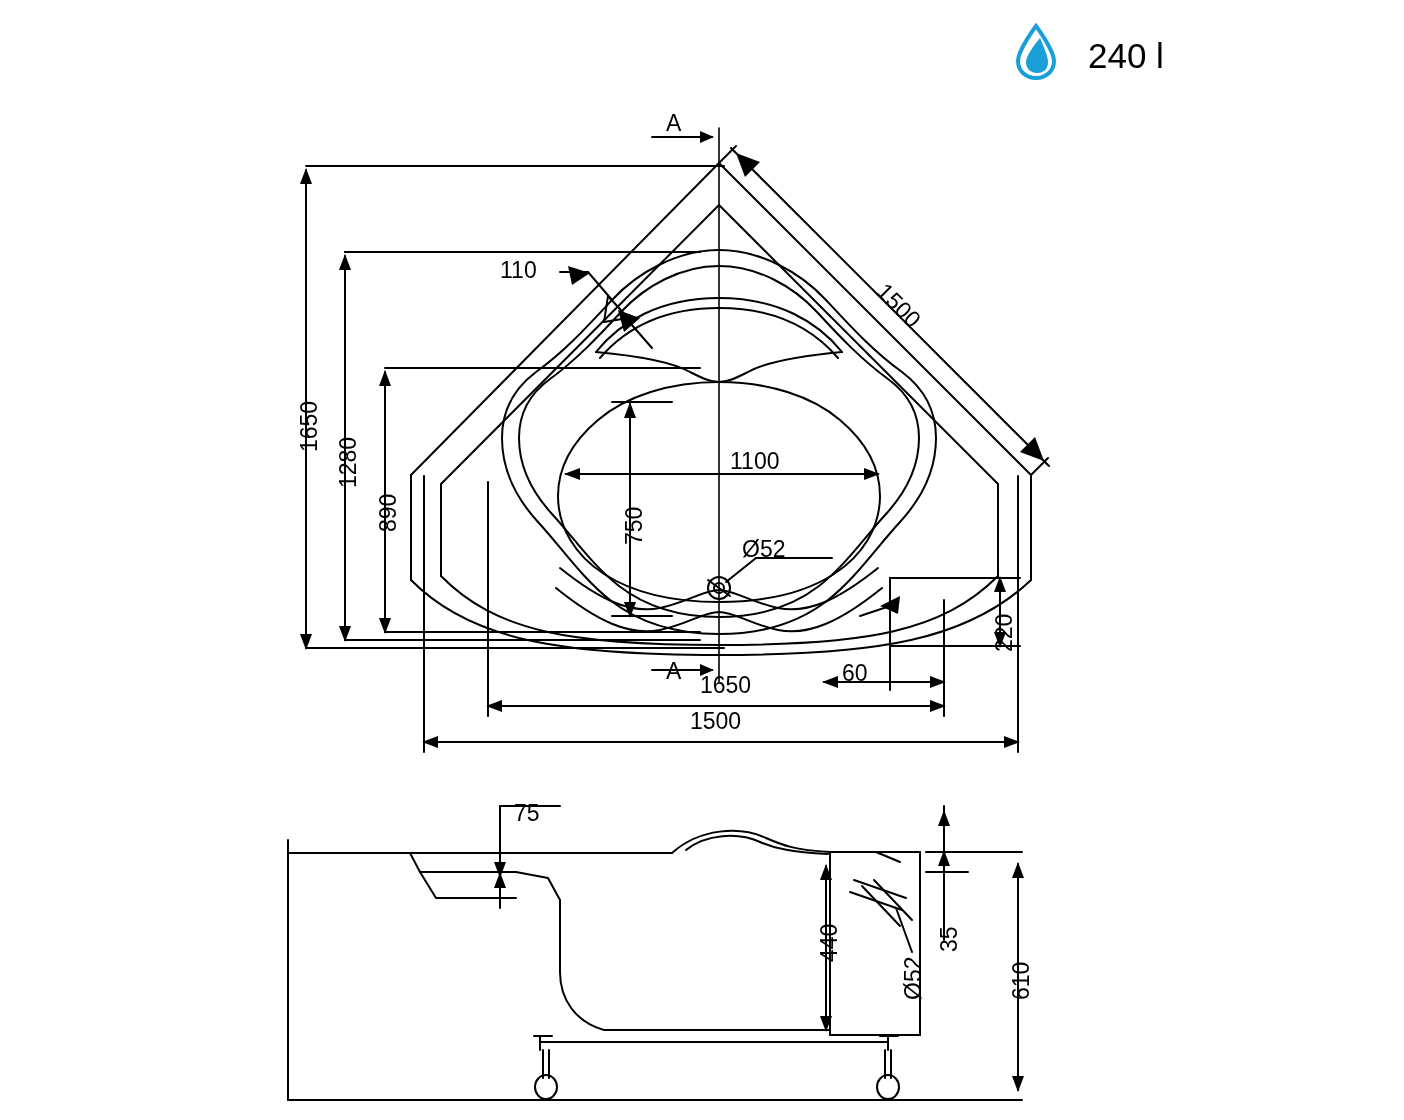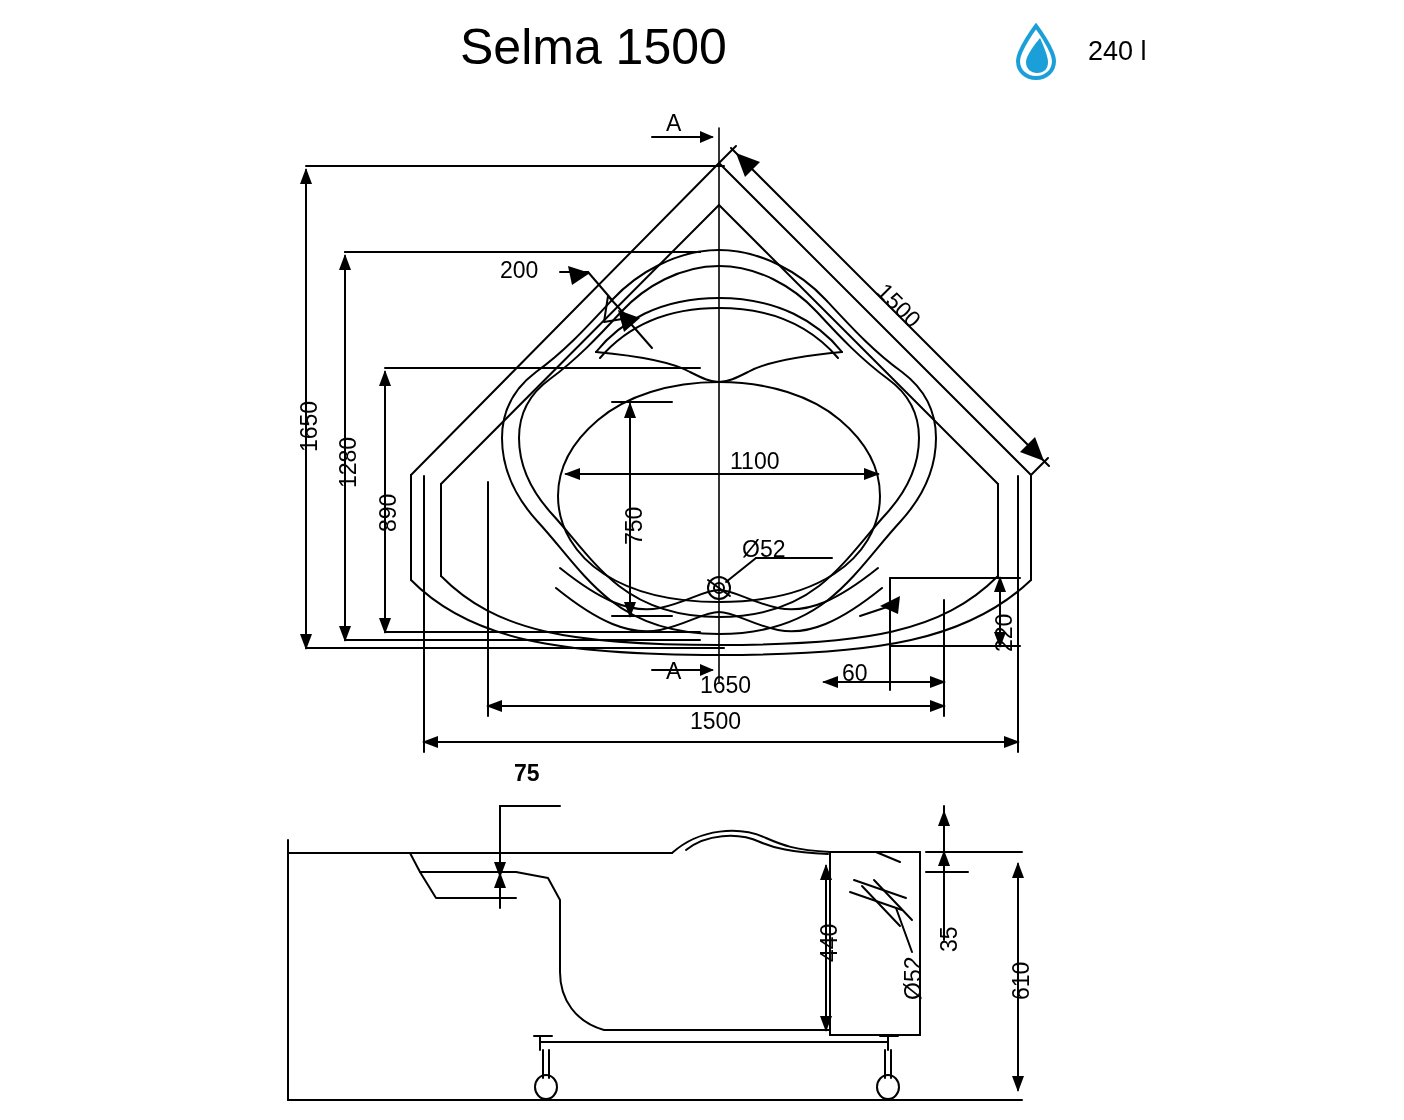--- a/index.html
+++ b/index.html
@@ -1,30 +1,29 @@
 <!DOCTYPE html>
 <html><head>
 <meta charset="utf-8">
 <style>
   html,body{margin:0;padding:0;background:#ffffff;}
   body{width:1404px;height:1120px;position:relative;font-family:"Liberation Sans",sans-serif;color:#000;overflow:hidden;}
   #stage{position:absolute;left:0;top:0;width:1404px;height:1120px;}
   .title{position:absolute;left:460px;top:18px;font-size:50px;letter-spacing:0px;font-weight:400;}
-  .vol{position:absolute;left:1088px;top:36px;font-size:27px;}
+  .vol{position:absolute;left:1088px;top:36px;font-size:35px;}
   .drop{position:absolute;left:1010px;top:22px;width:52px;height:60px;}
   svg{position:absolute;left:0;top:0;}
   .lbl{position:absolute;font-size:23px;font-family:"Liberation Sans",sans-serif;color:#000;white-space:nowrap;}
   .vert{transform:rotate(-90deg);transform-origin:left top;}
 </style>
 </head>
 <body>
 
 <div id="stage">
 
-  <div class="title">Selma 1500</div>
 
   <div class="drop">
     <svg width="52" height="60" viewBox="0 0 52 60">
       <path d="M26 4 C26 4 8 28 8 39 C8 49 16 56 26 56 C36 56 44 49 44 39 C44 28 26 4 26 4 Z" fill="none" stroke="#1b9fd8" stroke-width="4"></path>
       <path d="M30 16 C30 16 16 32 16 40 C16 47 21 51 27 51 C34 51 38 47 38 40 C38 33 30 16 30 16 Z" fill="#1b9fd8" stroke="none"></path>
     </svg>
   </div>
 
   <div class="vol">240 l</div>
 
@@ -206,36 +205,36 @@
 
       <path d="M896 908 L912 952"></path>
 
       <path d="M1018 864 L1018 1090"></path>
       <path d="M1012 878 L1018 862 L1024 878 Z" fill="#000" stroke="none"></path>
       <path d="M1012 1076 L1018 1092 L1024 1076 Z" fill="#000" stroke="none"></path>
 
     </g>
   </svg>
 
-  <div class="lbl" style="left:500px;top:257px;">200</div>
+  <div class="lbl" style="left:500px;top:257px;">110</div>
   <div class="lbl" style="left:890px;top:278px;transform:rotate(45deg);transform-origin:left top;">1500</div>
   <div class="lbl" style="left:730px;top:448px;">1100</div>
   <div class="lbl" style="left:742px;top:536px;">Ø52</div>
   <div class="lbl" style="left:842px;top:660px;">60</div>
   <div class="lbl" style="left:700px;top:672px;">1650</div>
   <div class="lbl" style="left:690px;top:708px;">1500</div>
 
   <div class="lbl vert" style="left:296px;top:452px;">1650</div>
   <div class="lbl vert" style="left:335px;top:488px;">1280</div>
   <div class="lbl vert" style="left:375px;top:532px;">890</div>
   <div class="lbl vert" style="left:621px;top:545px;">750</div>
   <div class="lbl vert" style="left:991px;top:652px;">220</div>
 
   <div class="lbl" style="left:666px;top:110px;">A</div>
   <div class="lbl" style="left:666px;top:658px;">A</div>
 
-  <div class="lbl" style="left:514px;top:760px;font-weight:bold;">75</div>
+  <div class="lbl" style="left:514px;top:800px;">75</div>
   <div class="lbl vert" style="left:816px;top:962px;">440</div>
   <div class="lbl vert" style="left:936px;top:952px;">35</div>
   <div class="lbl vert" style="left:1008px;top:1000px;">610</div>
   <div class="lbl vert" style="left:900px;top:1000px;">Ø52</div>
 
 </div>
 
 </body></html>

